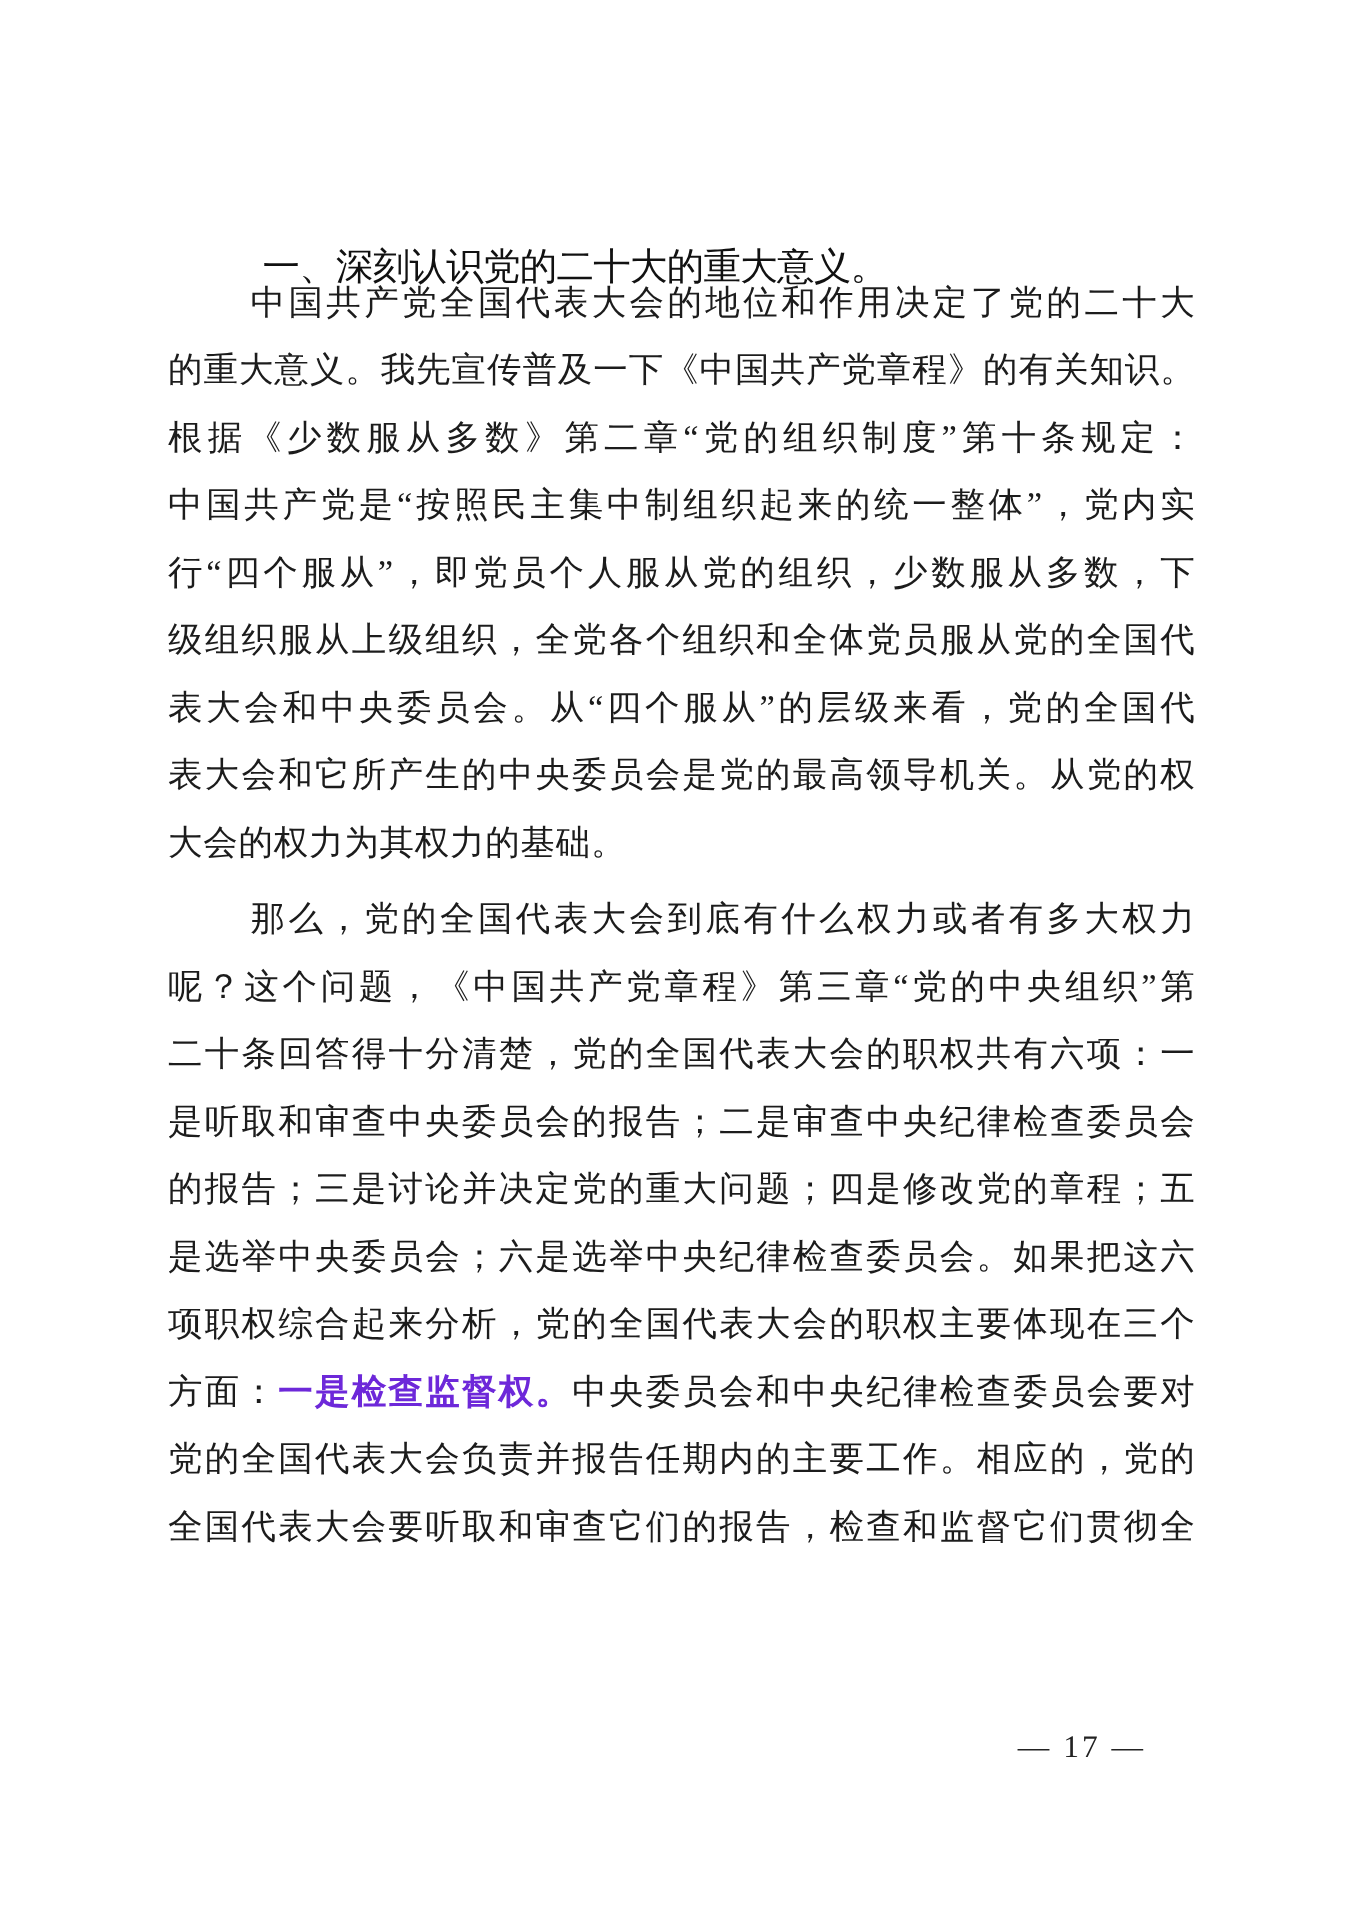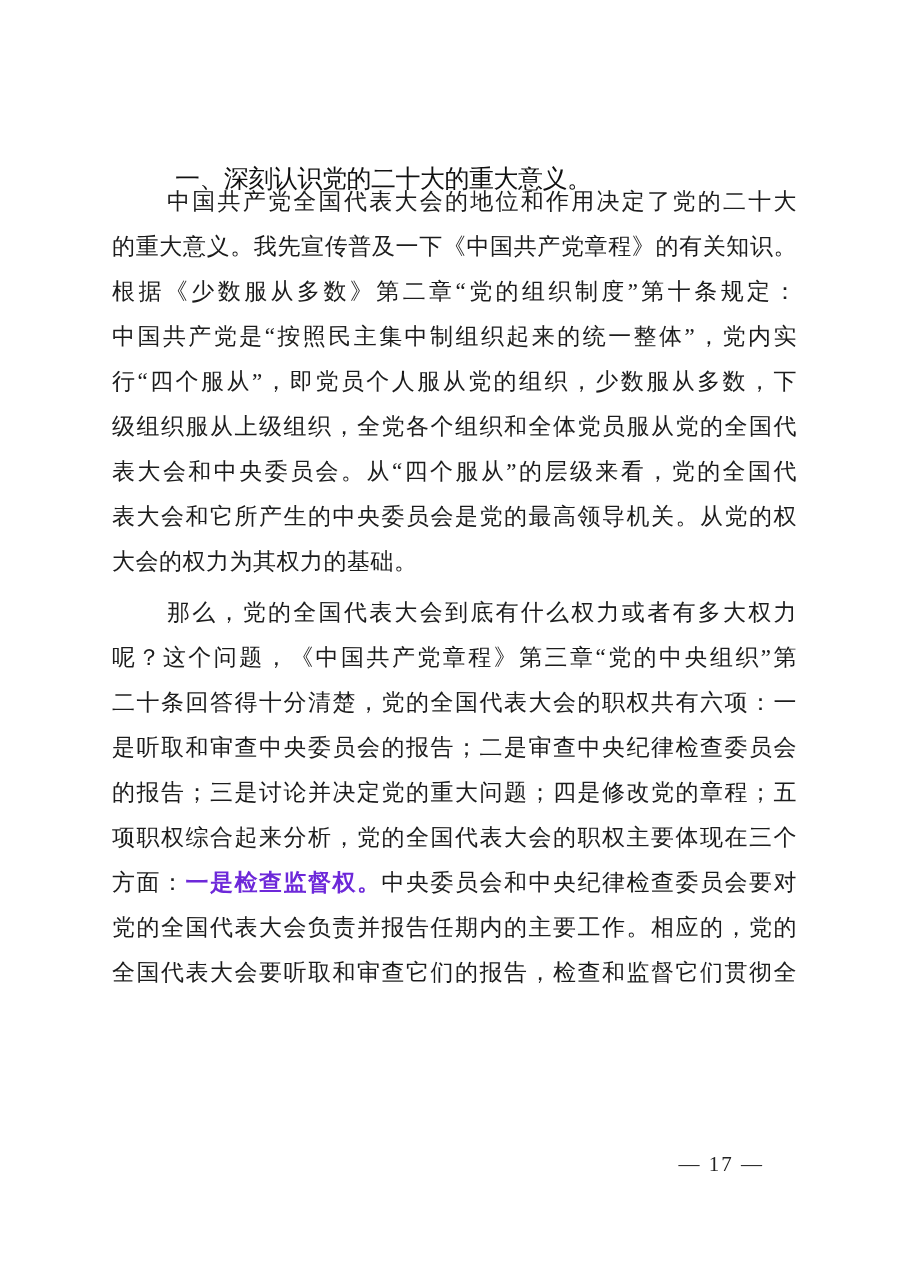--- a/index.html
+++ b/index.html
@@ -82,20 +82,21 @@
         <div class="line"><span class="seg">表大会和中央委员会。从“四个服从”的层级来看，党的全国代</span></div>
         <div class="line"><span class="seg">表大会和它所产生的中央委员会是党的最高领导机关。从党的权</span></div>
         <div class="line no-justify"><span class="seg">大会的权力为其权力的基础。</span></div>
       </div>
       <div class="paragraph">
         <div class="line indent"><span class="seg">那么，党的全国代表大会到底有什么权力或者有多大权力</span></div>
         <div class="line"><span class="seg">呢？这个问题，《中国共产党章程》第三章“党的中央组织”第</span></div>
         <div class="line"><span class="seg">二十条回答得十分清楚，党的全国代表大会的职权共有六项：一</span></div>
         <div class="line"><span class="seg">是听取和审查中央委员会的报告；二是审查中央纪律检查委员会</span></div>
         <div class="line"><span class="seg">的报告；三是讨论并决定党的重大问题；四是修改党的章程；五</span></div>
+        <div class="line"><span class="seg">是选举中央委员会；六是选举中央纪律检查委员会。如果把这六</span></div>
         <div class="line"><span class="seg">项职权综合起来分析，党的全国代表大会的职权主要体现在三个</span></div>
         <div class="line"><span class="seg">方面：</span><span class="seg-bold">一是检查监督权。</span><span class="seg">中央委员会和中央纪律检查委员会要对</span></div>
         <div class="line"><span class="seg">党的全国代表大会负责并报告任期内的主要工作。相应的，党的</span></div>
         <div class="line"><span class="seg">全国代表大会要听取和审查它们的报告，检查和监督它们贯彻全</span></div>
       </div>
     </div>
 
   <div class="page-number">— 17 —</div>
 </div>
 

